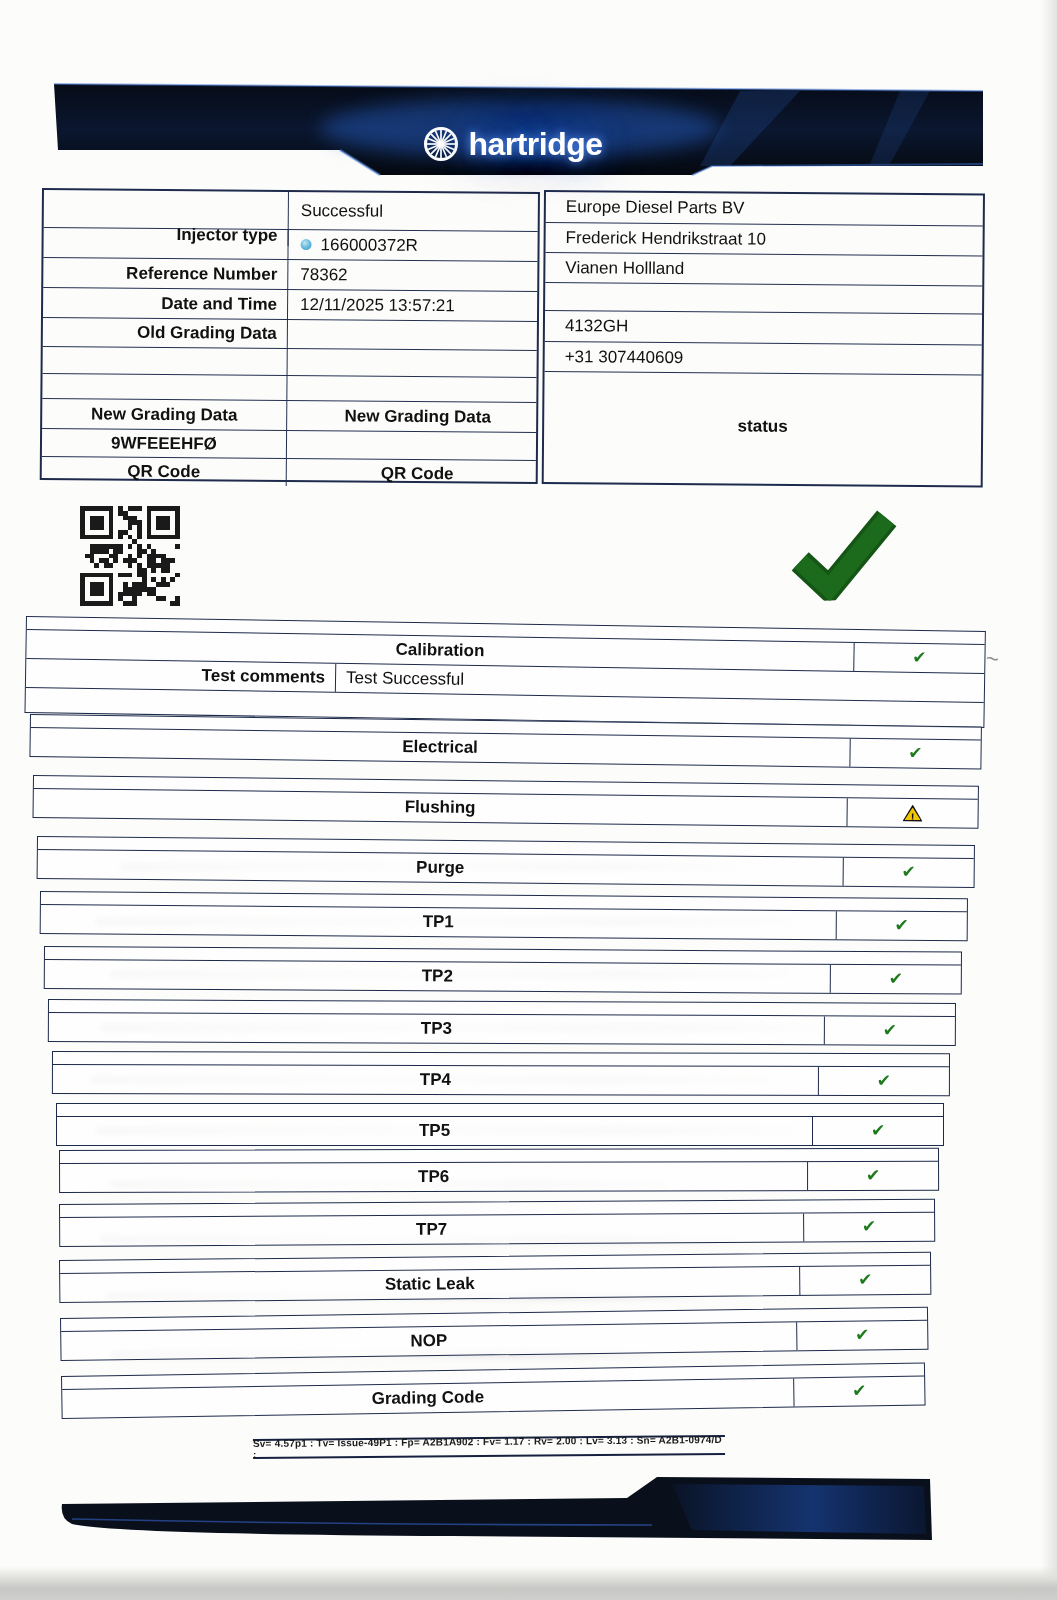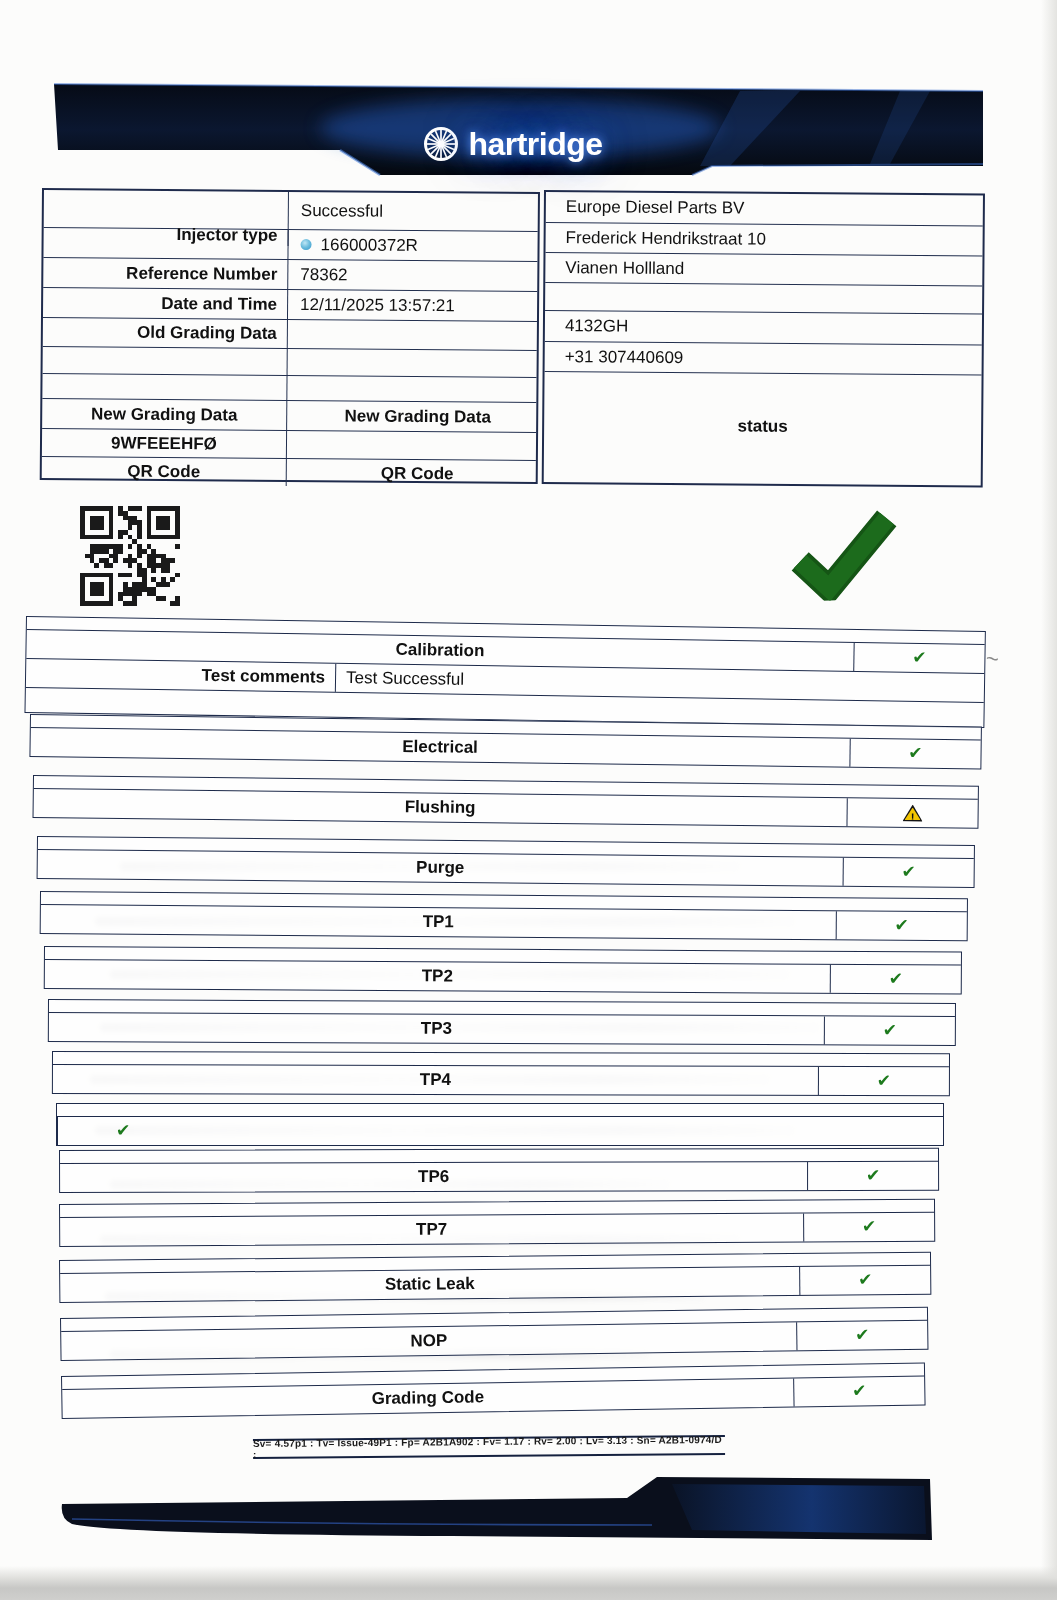--- a/index.html
+++ b/index.html
@@ -493,20 +493,21 @@
       <div class="hlabel">TP4</div>
       <div class="hstatus">
           <span class="check-icon"></span>
         </div>
     </div>
   </div>
 
   <div class="section" style="top: 1103px; left: 56px; width: 888px; transform: rotate(0deg);">
     <div class="strip"></div>
     <div class="hrow">
+      <div class="hlabel">TP5</div>
       <div class="hstatus">
           <span class="check-icon"></span>
         </div>
     </div>
   </div>
 
   <div class="section" style="top: 1150px; left: 59px; width: 880px; transform: rotate(-0.15deg);">
     <div class="strip"></div>
     <div class="hrow">
       <div class="hlabel">TP6</div>

